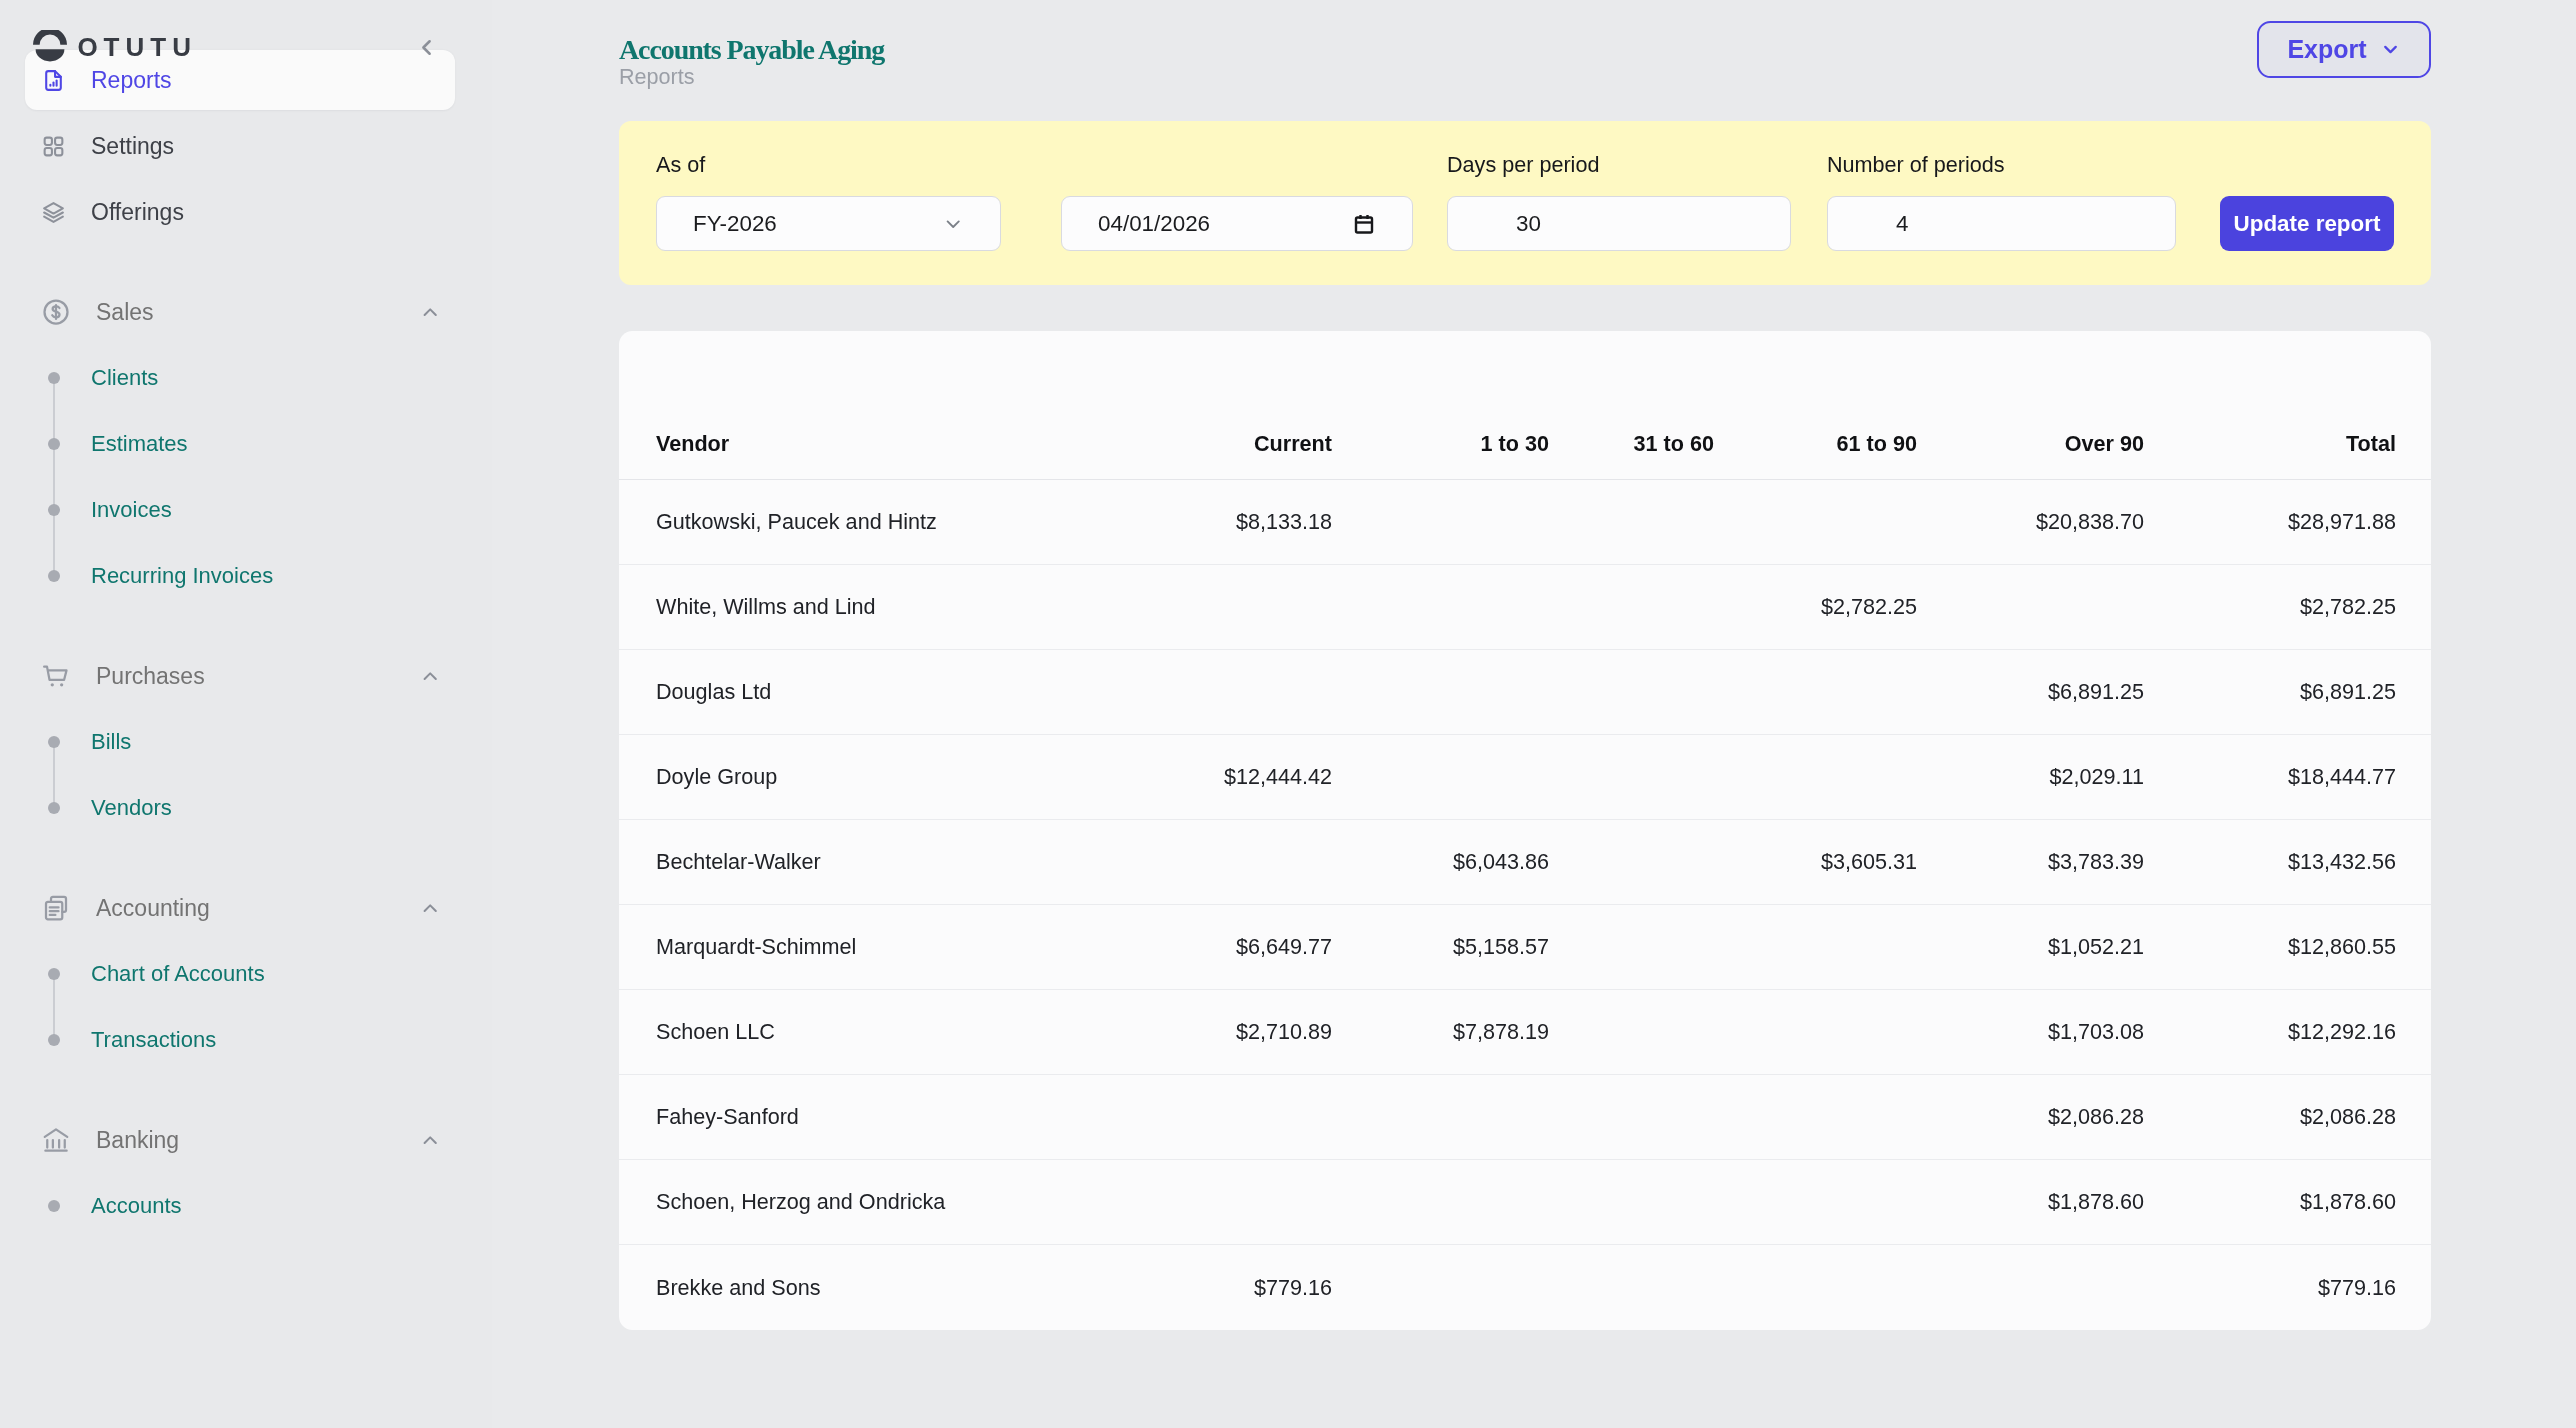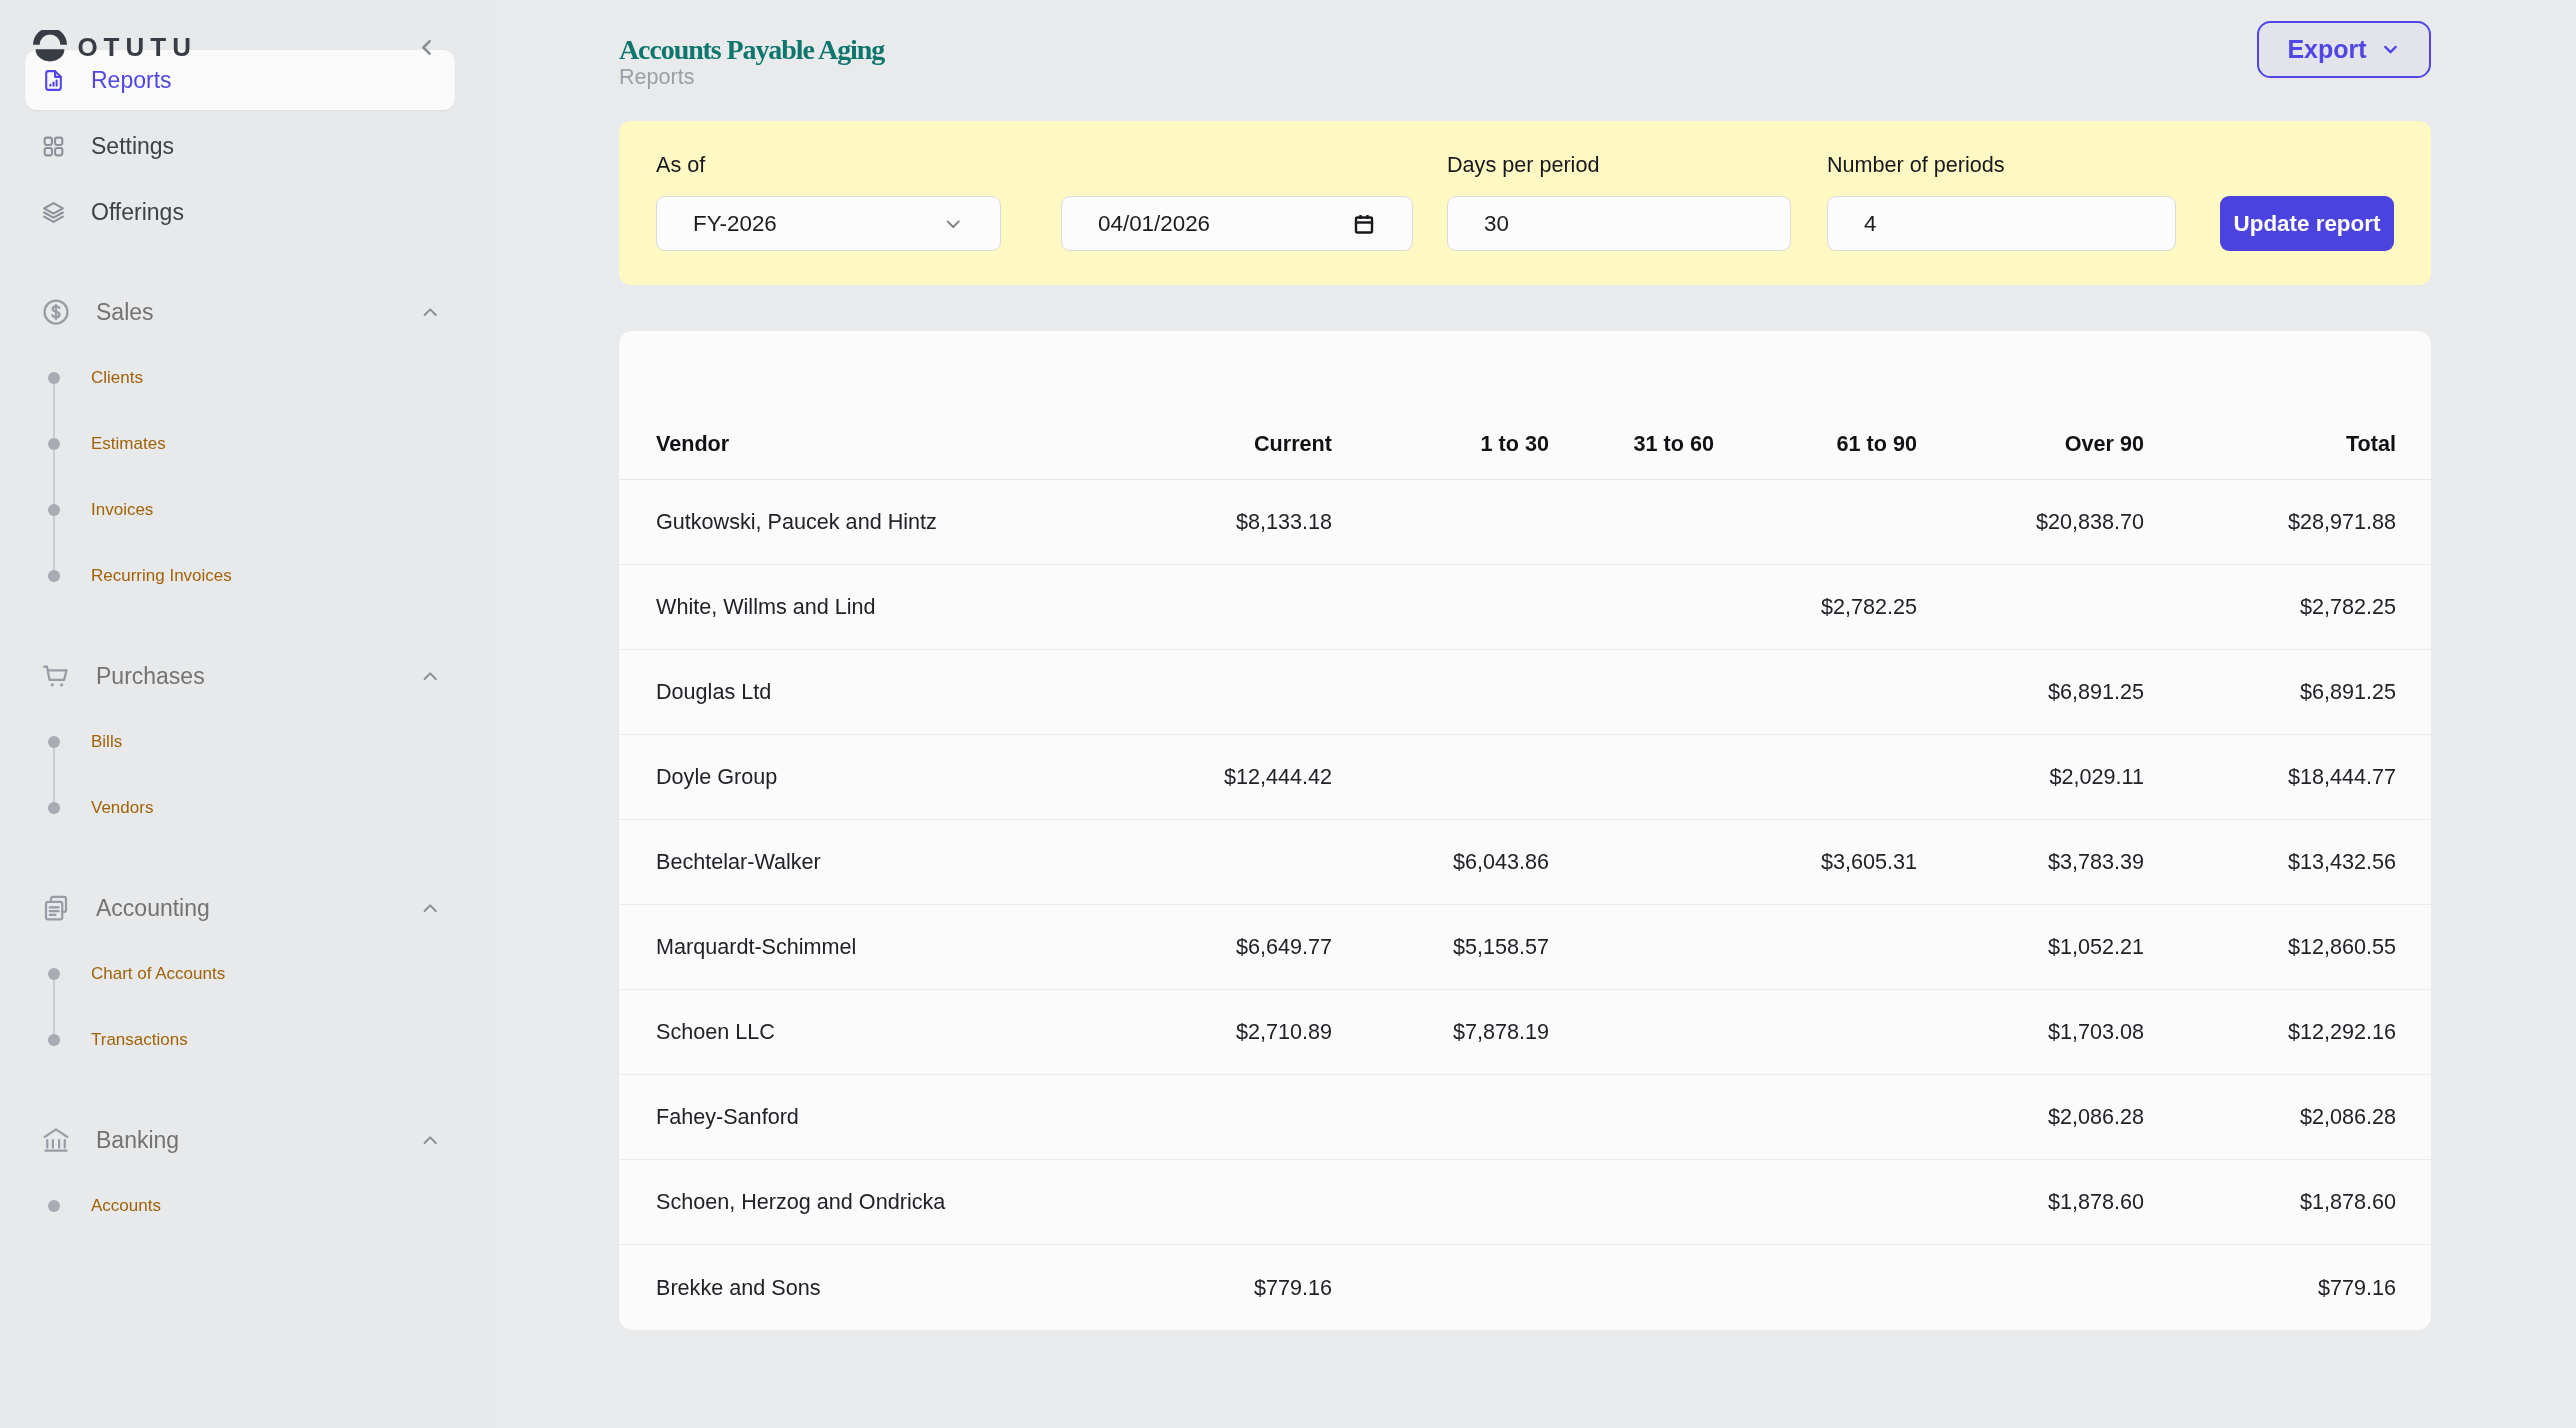--- a/index.html
+++ b/index.html
@@ -38,21 +38,21 @@
   .nav-row.section { cursor:pointer; }
   .nav-row.section .nicon { color:#989ca5; width:30px; height:30px; }
   .nav-row.section .nav-label { color:#737373; }
   .sec-chev { margin-left:auto; margin-right:51px; color:#8b8f98; display:flex; }
   .gap { margin-top:34px; }
   .subgroup { position:relative; }
   .subgroup::before { content:''; position:absolute; left:53px; top:33px; bottom:33px;
           width:1.5px; background:#cbcdd2; }
   .sub-row { height:66px; display:flex; align-items:center; gap:31px; padding-left:48px; cursor:pointer; }
   .dot { width:12px; height:12px; border-radius:50%; background:#a8abb2; position:relative; flex:0 0 auto; }
-  .sub-label { font-size:17px; color:#a16207; }
+  .sub-label { font-size:22px; color:#0f766e; }
 
   
   .main { flex:1 1 auto; min-width:0; background:#e9eaec; }
   .content { width:1812px; margin-left:127px; }
   .title-row { margin-top:21px; display:flex; align-items:center; justify-content:space-between; }
   .page-title { font-size:28px; font-weight:700; letter-spacing:-1.1px; color:#0f766e;font-family:Liberation Serif, serif; }
   .export-btn { height:57px; padding:0 28px; border:2.2px solid #4f46e5; border-radius:13.4px;
           color:#4f46e5; font-size:25px; font-weight:600; display:flex; align-items:center; gap:13.4px;
           background:rgba(79,70,229,0.03); cursor:pointer; }
 
@@ -61,21 +61,21 @@
   .filter-row { display:flex; align-items:flex-end; }
   .fgroup { display:flex; flex-direction:column; }
   .flabel { font-size:21.6px; color:#17181b; height:28px; margin-bottom:16.4px; }
   .control { height:55px; border:1.5px solid #d9dae0; border-radius:9px; background:#fcfcfd;
           display:flex; align-items:center; padding:0 36px; font-size:22.4px; color:#1b1c1f; }
   .w-select { width:345px; margin-right:33px; justify-content:space-between; cursor:pointer; }
   .w-date   { width:352px; margin-right:34px; justify-content:space-between; cursor:pointer;margin-left:27px; }
   .w-days   { width:344px; margin-right:36px; }
   .w-num    { width:349px; }
   .control input { border:none; outline:none; background:transparent; width:100%;
-          font-size:22.4px; color:#1b1c1f; font-family:"Liberation Sans", sans-serif; }
+          font-size:22.4px; color:#1b1c1f; font-family:"Liberation Sans", sans-serif;margin-left:32px; }
   .sel-chev { color:#7b8088; display:flex; }
   .cal-icon { color:#17181b; display:flex; }
   .btn-group { margin-left:auto; }
   .update-btn { width:174px; height:55px; background:#4b43de; border:none; border-radius:9px;
           color:#fff; font-size:22.4px; font-weight:600; cursor:pointer;
           font-family:"Liberation Sans", sans-serif; }
 
   
   .table-card { margin-top:46px; background:#fbfbfc; border-radius:13.4px; overflow:hidden;
           min-height:999px; }

